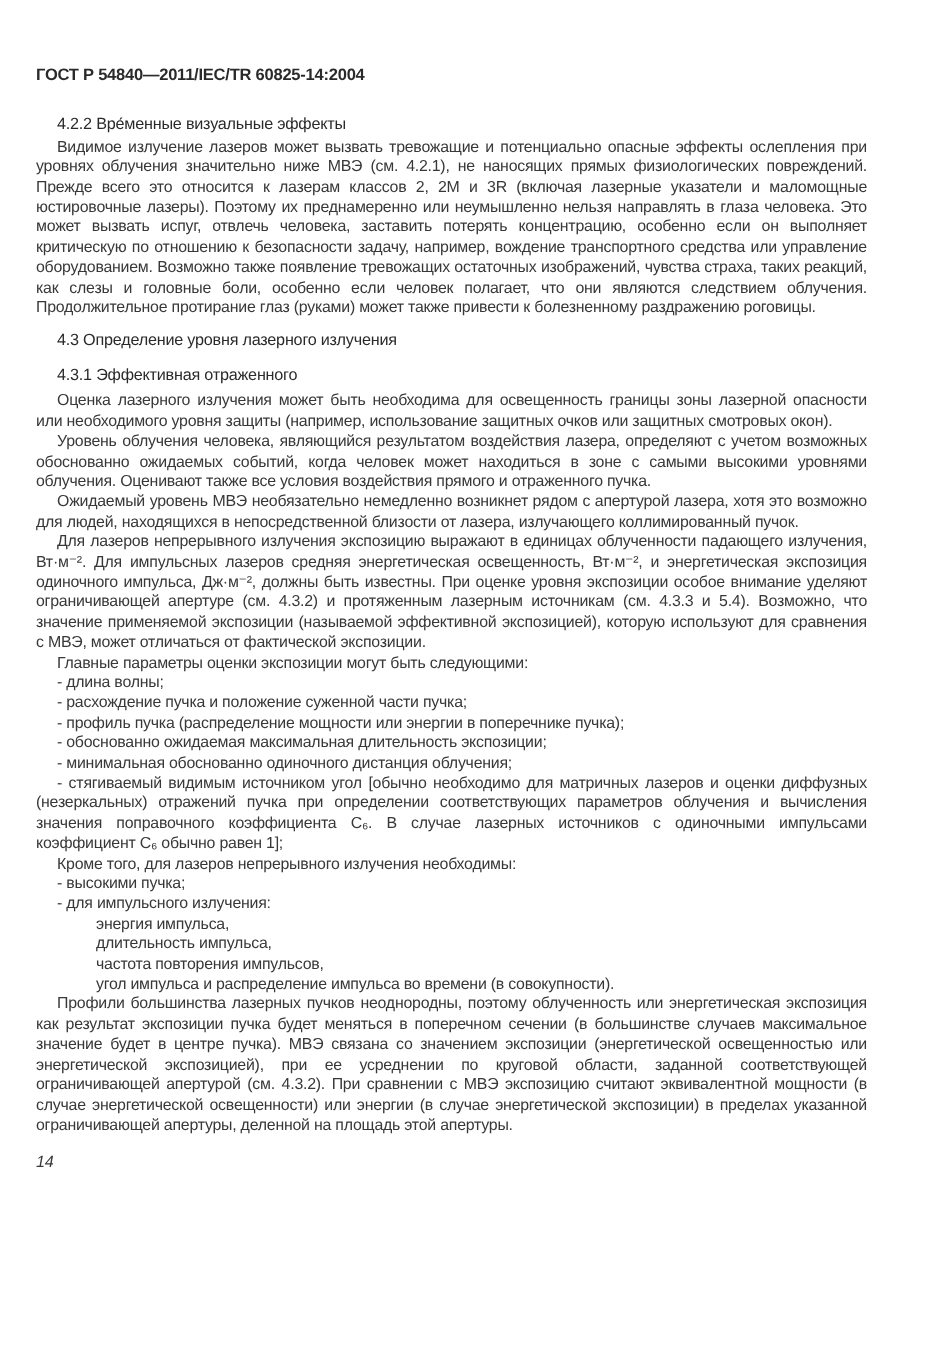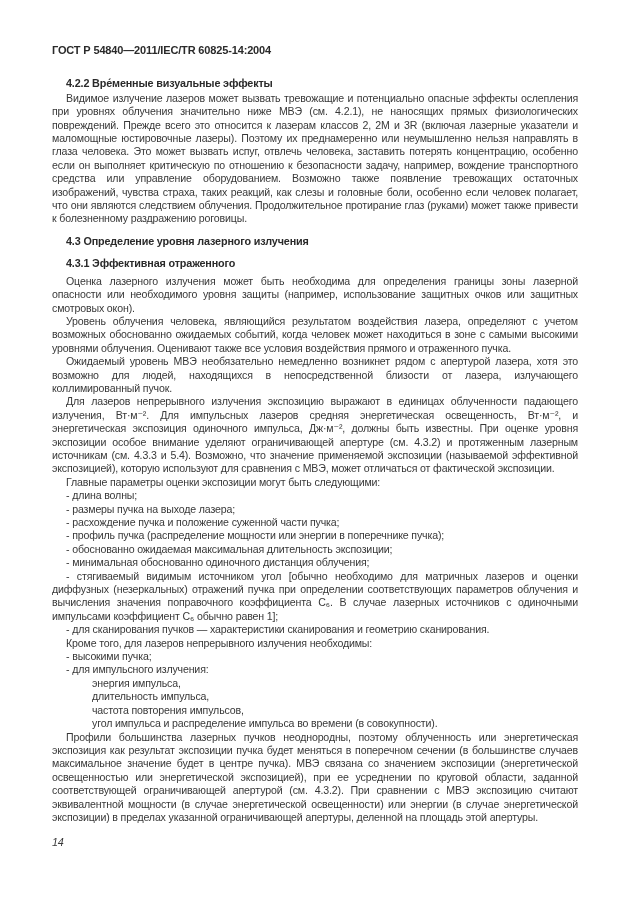--- a/index.html
+++ b/index.html
@@ -7,35 +7,35 @@
     padding: 0;
     background: #ffffff;
   }
   .page {
     position: relative;
     width: 630px;
     height: 913px;
     background: #ffffff;
     overflow: hidden;
     box-sizing: border-box;
-    padding: 44px 52px 0 52px;
+    padding: 44px 52px 0 24px;
     font-family: "Liberation Sans", "DejaVu Sans", sans-serif;
     font-size: 10.6px;
     line-height: 13.4px;
     letter-spacing: -0.15px;
     color: #383838;
   }
   .running-header {
     font-weight: bold;
     font-size: 11px;
     color: #2a2a2a;
     margin: 0 0 20px 0;
   }
   .h {
-    font-weight: bold;
+    font-weight: normal;
     font-size: 10.8px;
     color: #2a2a2a;
     margin: 1px 0 1px 0;
     text-indent: 14px;
   }
   .h.spaced {
     margin-top: 9px;
     margin-bottom: 4px;
   }
   p.body {
@@ -66,34 +66,32 @@
 <div class="page">
 
   <div class="running-header">ГОСТ Р 54840—2011/IEC/TR 60825-14:2004</div>
 
   <div class="h">4.2.2 Вре́менные визуальные эффекты</div>
   <p class="body">Видимое излучение лазеров может вызвать тревожащие и потенциально опасные эффекты ослепления при уровнях облучения значительно ниже МВЭ (см. 4.2.1), не наносящих прямых физиологических повреждений. Прежде всего это относится к лазерам классов 2, 2М и 3R (включая лазерные указатели и маломощные юстировочные лазеры). Поэтому их преднамеренно или неумышленно нельзя направлять в глаза человека. Это может вызвать испуг, отвлечь человека, заставить потерять концентрацию, особенно если он выполняет критическую по отношению к безопасности задачу, например, вождение транспортного средства или управление оборудованием. Возможно также появление тревожащих остаточных изображений, чувства страха, таких реакций, как слезы и головные боли, особенно если человек полагает, что они являются следствием облучения. Продолжительное протирание глаз (руками) может также привести к болезненному раздражению роговицы.</p>
 
   <div class="h spaced">4.3 Определение уровня лазерного излучения</div>
 
   <div class="h spaced">4.3.1 Эффективная отраженного</div>
-  <p class="body">Оценка лазерного излучения может быть необходима для определения границы зоны лазерной опасности или необходимого уровня защиты (например, использование защитных очков или защитных смотровых окон).</p>
+  <p class="body">Оценка лазерного излучения может быть необходима для освещенность границы зоны лазерной опасности или необходимого уровня защиты (например, использование защитных очков или защитных смотровых окон).</p>
   <p class="body">Уровень облучения человека, являющийся результатом воздействия лазера, определяют с учетом возможных обоснованно ожидаемых событий, когда человек может находиться в зоне с самыми высокими уровнями облучения. Оценивают также все условия воздействия прямого и отраженного пучка.</p>
   <p class="body">Ожидаемый уровень МВЭ необязательно немедленно возникнет рядом с апертурой лазера, хотя это возможно для людей, находящихся в непосредственной близости от лазера, излучающего коллимированный пучок.</p>
   <p class="body">Для лазеров непрерывного излучения экспозицию выражают в единицах облученности падающего излучения, Вт·м⁻². Для импульсных лазеров средняя энергетическая освещенность, Вт·м⁻², и энергетическая экспозиция одиночного импульса, Дж·м⁻², должны быть известны. При оценке уровня экспозиции особое внимание уделяют ограничивающей апертуре (см. 4.3.2) и протяженным лазерным источникам (см. 4.3.3 и 5.4). Возможно, что значение применяемой экспозиции (называемой эффективной экспозицией), которую используют для сравнения с МВЭ, может отличаться от фактической экспозиции.</p>
   <p class="body">Главные параметры оценки экспозиции могут быть следующими:</p>
 
   <p class="list-item">- длина волны;</p>
-  <p class="list-item">- размеры пучка на выходе лазера;</p>
   <p class="list-item">- расхождение пучка и положение суженной части пучка;</p>
   <p class="list-item">- профиль пучка (распределение мощности или энергии в поперечнике пучка);</p>
   <p class="list-item">- обоснованно ожидаемая максимальная длительность экспозиции;</p>
   <p class="list-item">- минимальная обоснованно одиночного дистанция облучения;</p>
   <p class="list-item">- стягиваемый видимым источником угол [обычно необходимо для матричных лазеров и оценки диффузных (незеркальных) отражений пучка при определении соответствующих параметров облучения и вычисления значения поправочного коэффициента С₆. В случае лазерных источников с одиночными импульсами коэффициент С₆ обычно равен 1];</p>
-  <p class="list-item">- для сканирования пучков — характеристики сканирования и геометрию сканирования.</p>
 
   <p class="body">Кроме того, для лазеров непрерывного излучения необходимы:</p>
   <p class="list-item">- высокими пучка;</p>
   <p class="list-item">- для импульсного излучения:</p>
 
   <p class="sub-item">энергия импульса,</p>
   <p class="sub-item">длительность импульса,</p>
   <p class="sub-item">частота повторения импульсов,</p>
   <p class="sub-item">угол импульса и распределение импульса во времени (в совокупности).</p>
 

